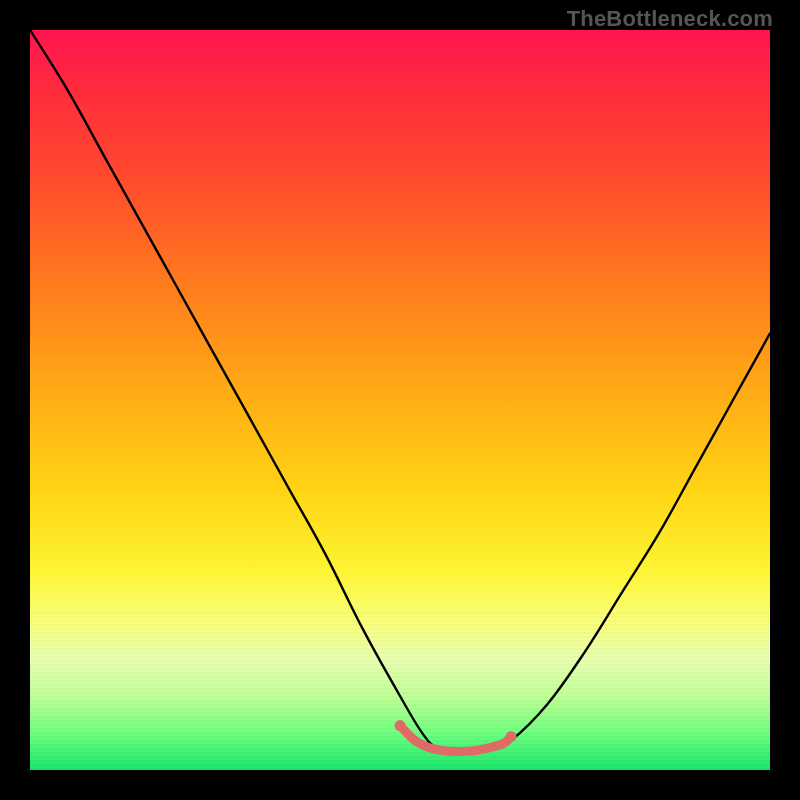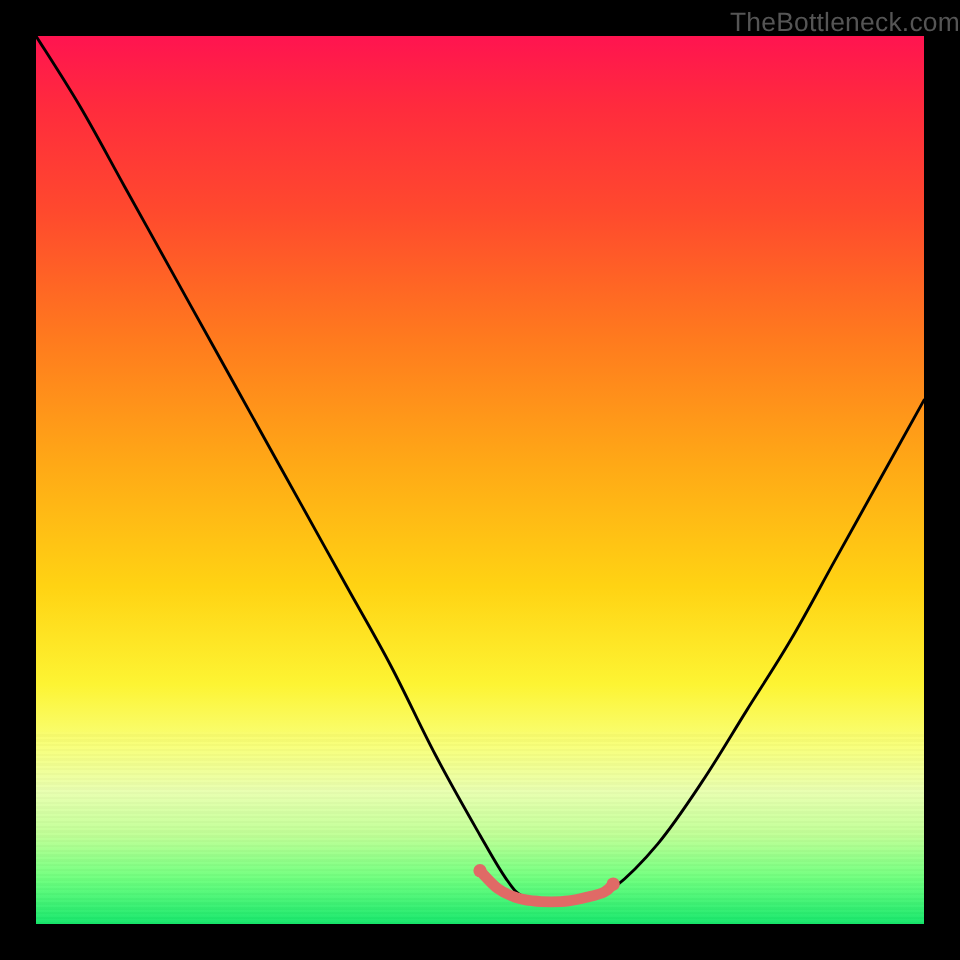--- a/index.html
+++ b/index.html
@@ -13,24 +13,24 @@
   }
   .frame {
     position: relative;
     width: 800px;
     height: 800px;
     background: #000;
   }
   .watermark {
     position: absolute;
     top: 6px;
-    right: 0;
+    right: 27px;
     color: #555;
     font-size: 22px;
-    font-weight: 400;
+    font-weight: 700;
     letter-spacing: 0.2px;
     z-index: 50;
   }
   .plot-area {
     position: absolute;
     left: 30px;
     top: 30px;
     width: 740px;
     height: 740px;
     overflow: hidden;

